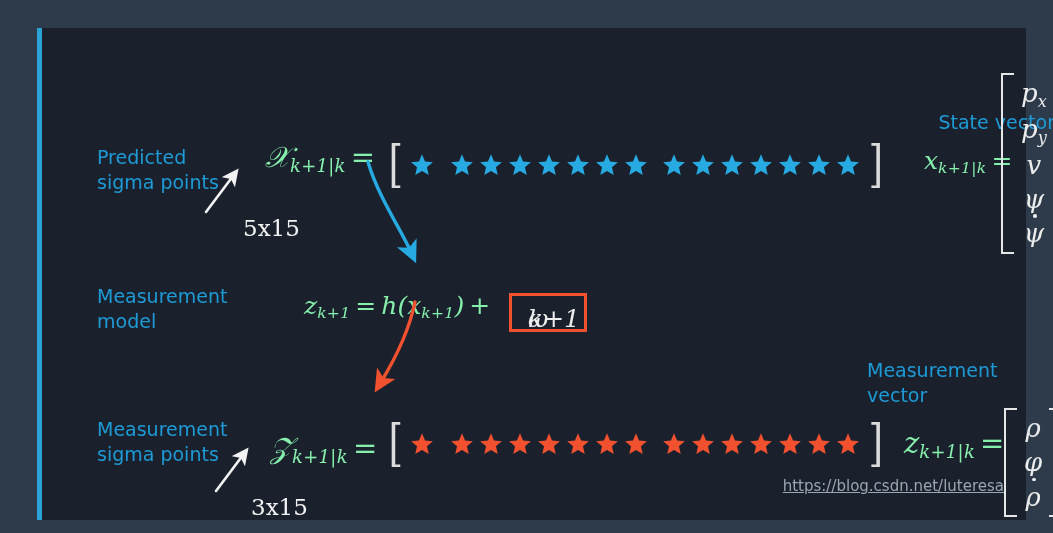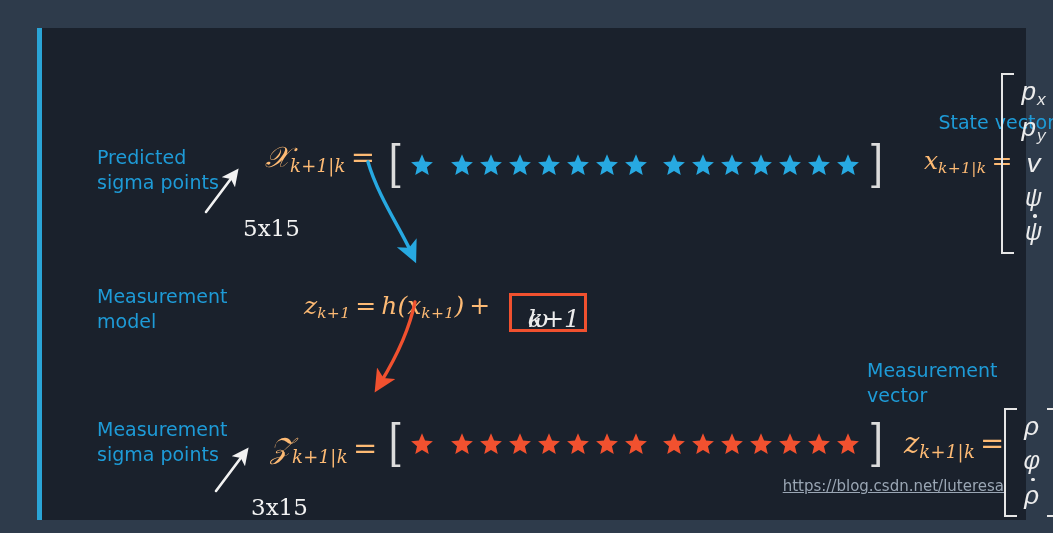--- a/index.html
+++ b/index.html
@@ -46,21 +46,21 @@
   }
   #lbl-predicted  { left: 55px;  top: 117px; width: 170px; }
   #lbl-measmodel  { left: 55px;  top: 256px; width: 190px; }
   #lbl-meassigma  { left: 55px;  top: 389px; width: 200px; }
   #lbl-statevec   { left: 823px; top: 82px;  width: 190px; text-align: right;}
   #lbl-measvec    { left: 825px; top: 330px; width: 180px; }
 
   
   .math {
     position: absolute;
-    color: #fdba74;
+    color: #86efac;
     font-family: "DejaVu Serif", serif;
     font-style: italic;
     white-space: nowrap;
   }
   .math .sub {
     font-size: 0.62em;
     font-style: italic;
     vertical-align: -0.28em;
     letter-spacing: 0.3px;
   }
@@ -129,21 +129,20 @@
     border-bottom: 2px solid #e6e6e6;
   }
   .vec .vb.l { border-left: 2px solid #e6e6e6; }
   .vec .vb.r { border-right: 2px solid #e6e6e6; }
   .vec .col {
     display: flex;
     flex-direction: column;
     justify-content: center;
     align-items: center;
     padding: 3px 7px;
-    font-family: Liberation Mono, monospace;
   }
   .vec .col > span {
     line-height: 1.32;
     font-size: 26px;
     white-space: nowrap;
   }
   #vec-state { left: 959px; top: 45px; }
   #vec-meas  { left: 962px; top: 380px; }
   .dotacc { position: relative; display: inline-block; }
   .dotacc::before {

